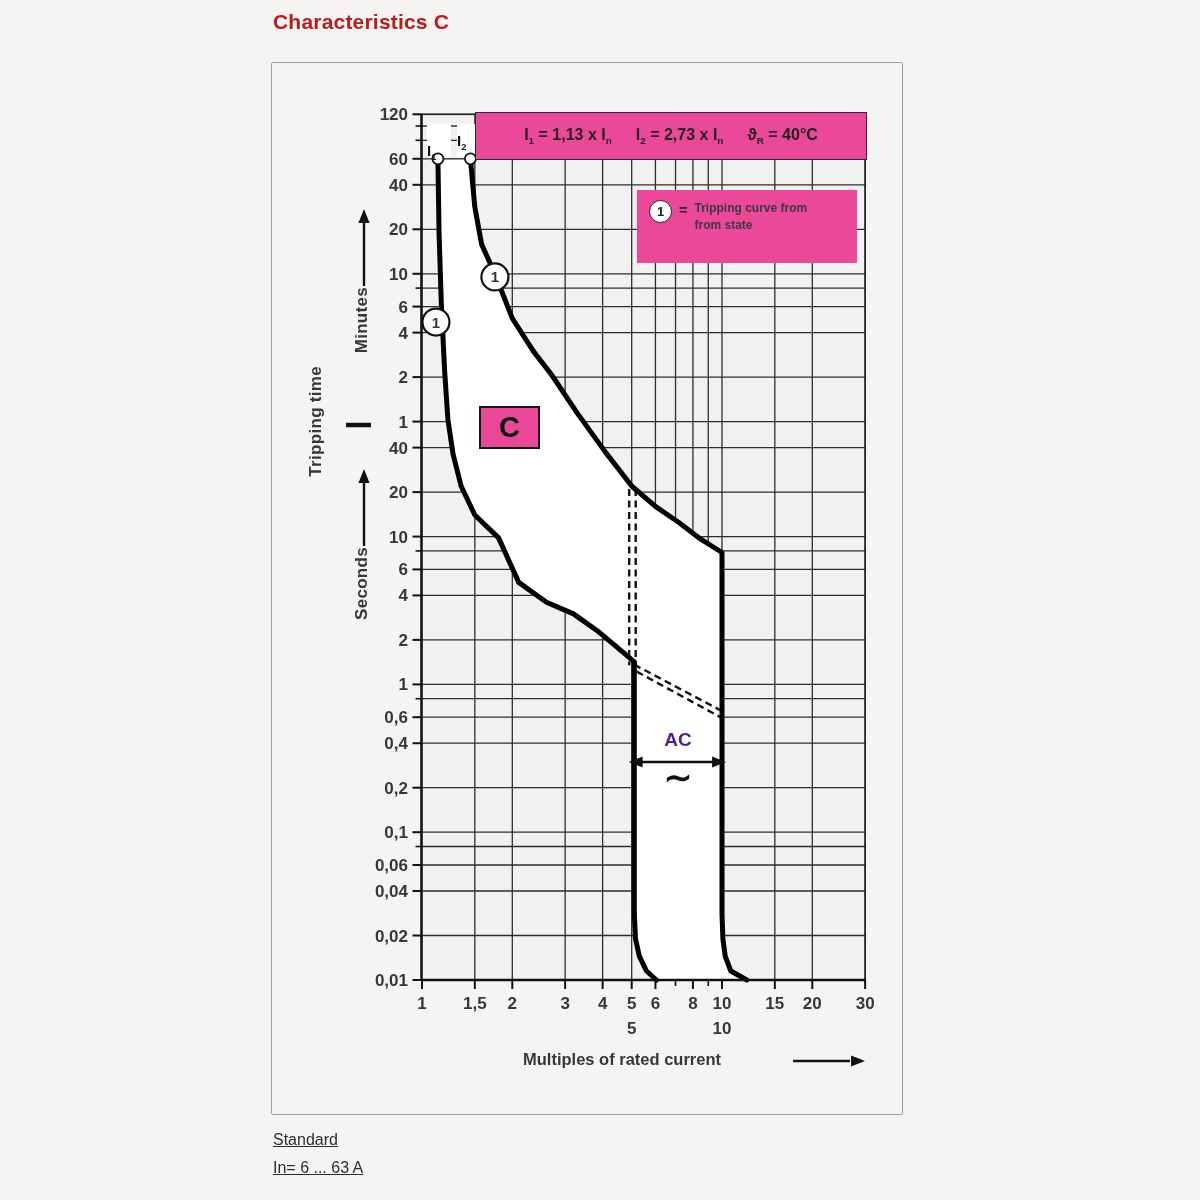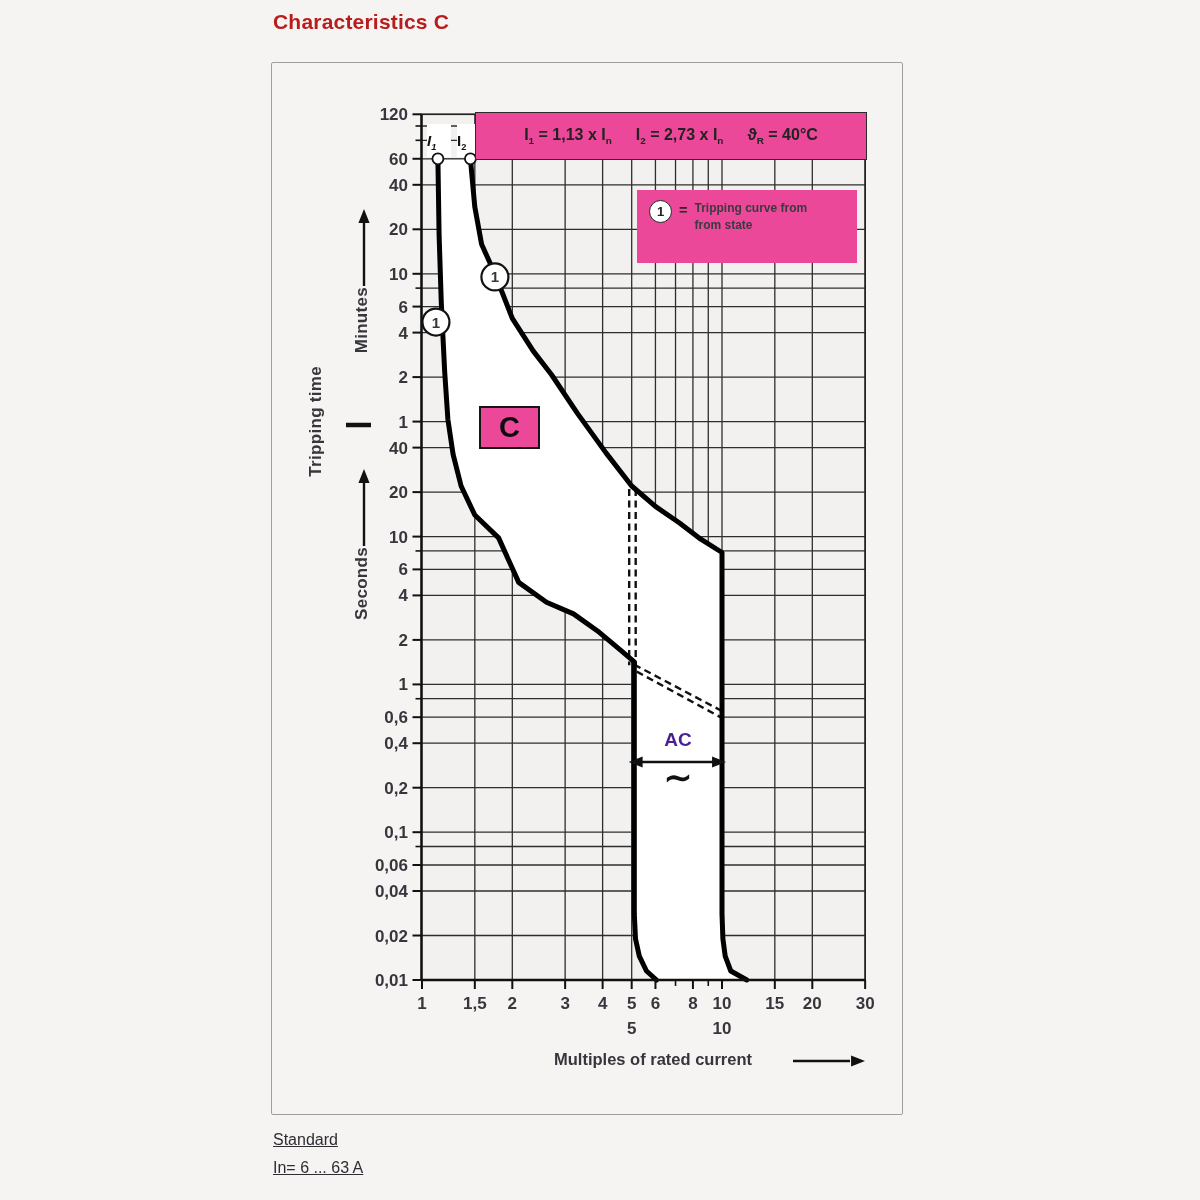--- a/index.html
+++ b/index.html
@@ -17,28 +17,28 @@
     padding:10px 0 0 12px;box-sizing:border-box;gap:7px;}
   .circled{display:inline-flex;width:21px;height:21px;border:1.7px solid #222;border-radius:50%;
     align-items:center;justify-content:center;font-size:13px;font-weight:700;background:#fff;flex:none;}
   #legend-eq{font-size:14.5px;font-weight:700;margin-top:2px;}
   #legend-text{font-size:12px;font-weight:600;line-height:1.45;color:#3a3a40;}
   #c-box{left:479px;top:406px;width:57px;height:39px;border:2px solid #151515;
     display:flex;align-items:center;justify-content:center;font-size:29px;font-weight:800;color:#0d0d0d;}
   #ac-label{left:646px;top:729px;width:64px;text-align:center;font-size:19px;font-weight:800;color:#4c1d95;}
   #ac-tilde{left:646px;top:760px;width:64px;text-align:center;font-size:34px;font-weight:700;color:#111;line-height:1;}
   .ilab{font-size:15px;font-weight:800;color:#111;}
-  #i1-label{left:427px;top:132px;font-style:italic;}
+  #i1-label{left:427px;top:142px;}
   #i2-label{left:457px;top:132px;}
   .vlabel{writing-mode:vertical-rl;transform:rotate(180deg);font-size:17px;font-weight:600;
     color:#36363c;letter-spacing:.3px;}
   #minutes-label{left:352px;top:287px;}
   #seconds-label{left:352px;top:547px;}
   #tripping-time-label{left:306px;top:366px;}
-  #x-axis-title{left:523px;top:1050px;width:260px;text-align:center;font-size:16.5px;font-weight:600;color:#36363c;}
+  #x-axis-title{left:523px;top:1050px;width:260px;text-align:left;font-size:16.5px;font-weight:600;color:#36363c;}
   .footer-line{left:273px;font-size:16px;font-weight:500;color:#2d2d33;text-decoration:underline;}
   #footer-1{top:1131px;} #footer-2{top:1159px;}
 </style>
 </head>
 <body>
 
 <div class="abs" id="page-title">Characteristics C</div>
 
 <div class="abs" id="chart-frame"></div>
 

